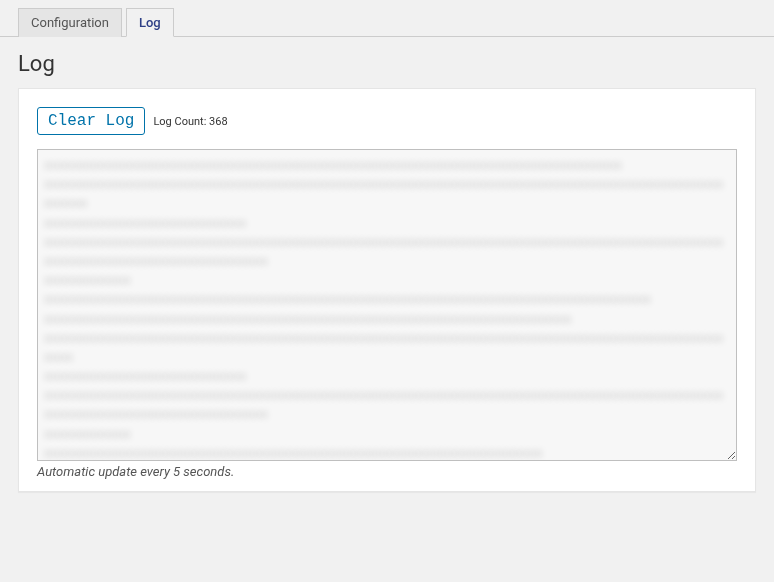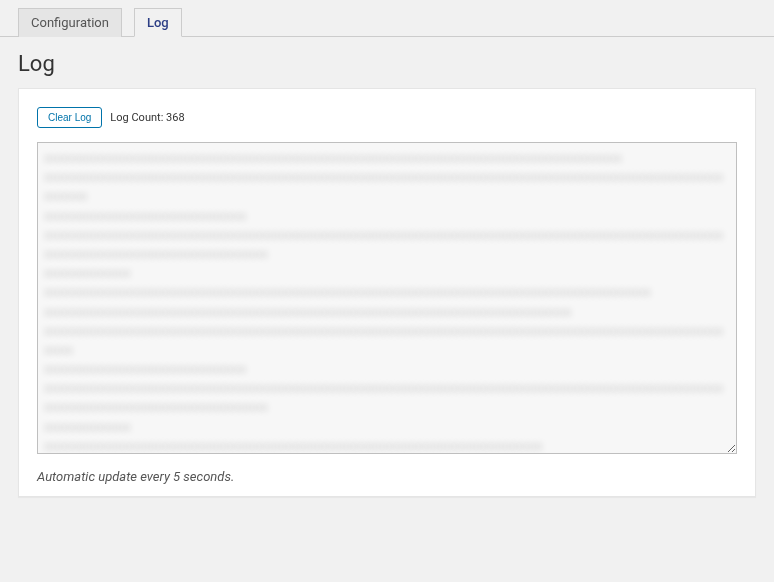--- a/index.html
+++ b/index.html
@@ -13,21 +13,21 @@
       color: #444;
       font-size: 13px;
       width: 774px;
       height: 582px;
       overflow: hidden;
     }
     .tabs {
       display: flex;
       border-bottom: 1px solid #ccc;
       padding: 8px 12px 0 18px;
-      gap: 12px;
+      gap: 4px;
     }
     .tab {
       padding: 6px 12px;
       border: 1px solid #ccc;
       border-bottom: none;
       background: #e5e5e5;
       color: #555;
       font-size: 13px;
       cursor: pointer;
       margin-bottom: -1px;
@@ -55,23 +55,24 @@
       display: flex;
       align-items: center;
       gap: 8px;
       margin-bottom: 14px;
     }
     .clear-btn {
       border: 1px solid #0073aa;
       background: #fff;
       color: #0073aa;
       padding: 4px 10px;
-      font-size: 10px;
+      font-size: 16px;
       cursor: pointer;
       border-radius: 3px;
+      font-family: Liberation Mono, monospace;
     }
     .log-count {
       font-size: 11px;
       color: #333;
     }
     .log-textarea {
       width: 100%;
       height: 312px;
       border: 1px solid #bfbfbf;
       background: #f7f7f7;
@@ -81,21 +82,21 @@
       resize: both;
       overflow-y: scroll;
       color: transparent;
       text-shadow: 0 0 6px #bdbdbd;
       line-height: 1.6;
     }
     .update-note {
       font-style: italic;
       color: #555;
       font-size: 13px;
-      margin-top: 12px;
+      margin-top: 0;
     }
   </style>
 </head>
 <body>
 
 <div class="tabs">
   <div class="tab">Configuration</div>
   <div class="tab active">Log</div>
 </div>
 

